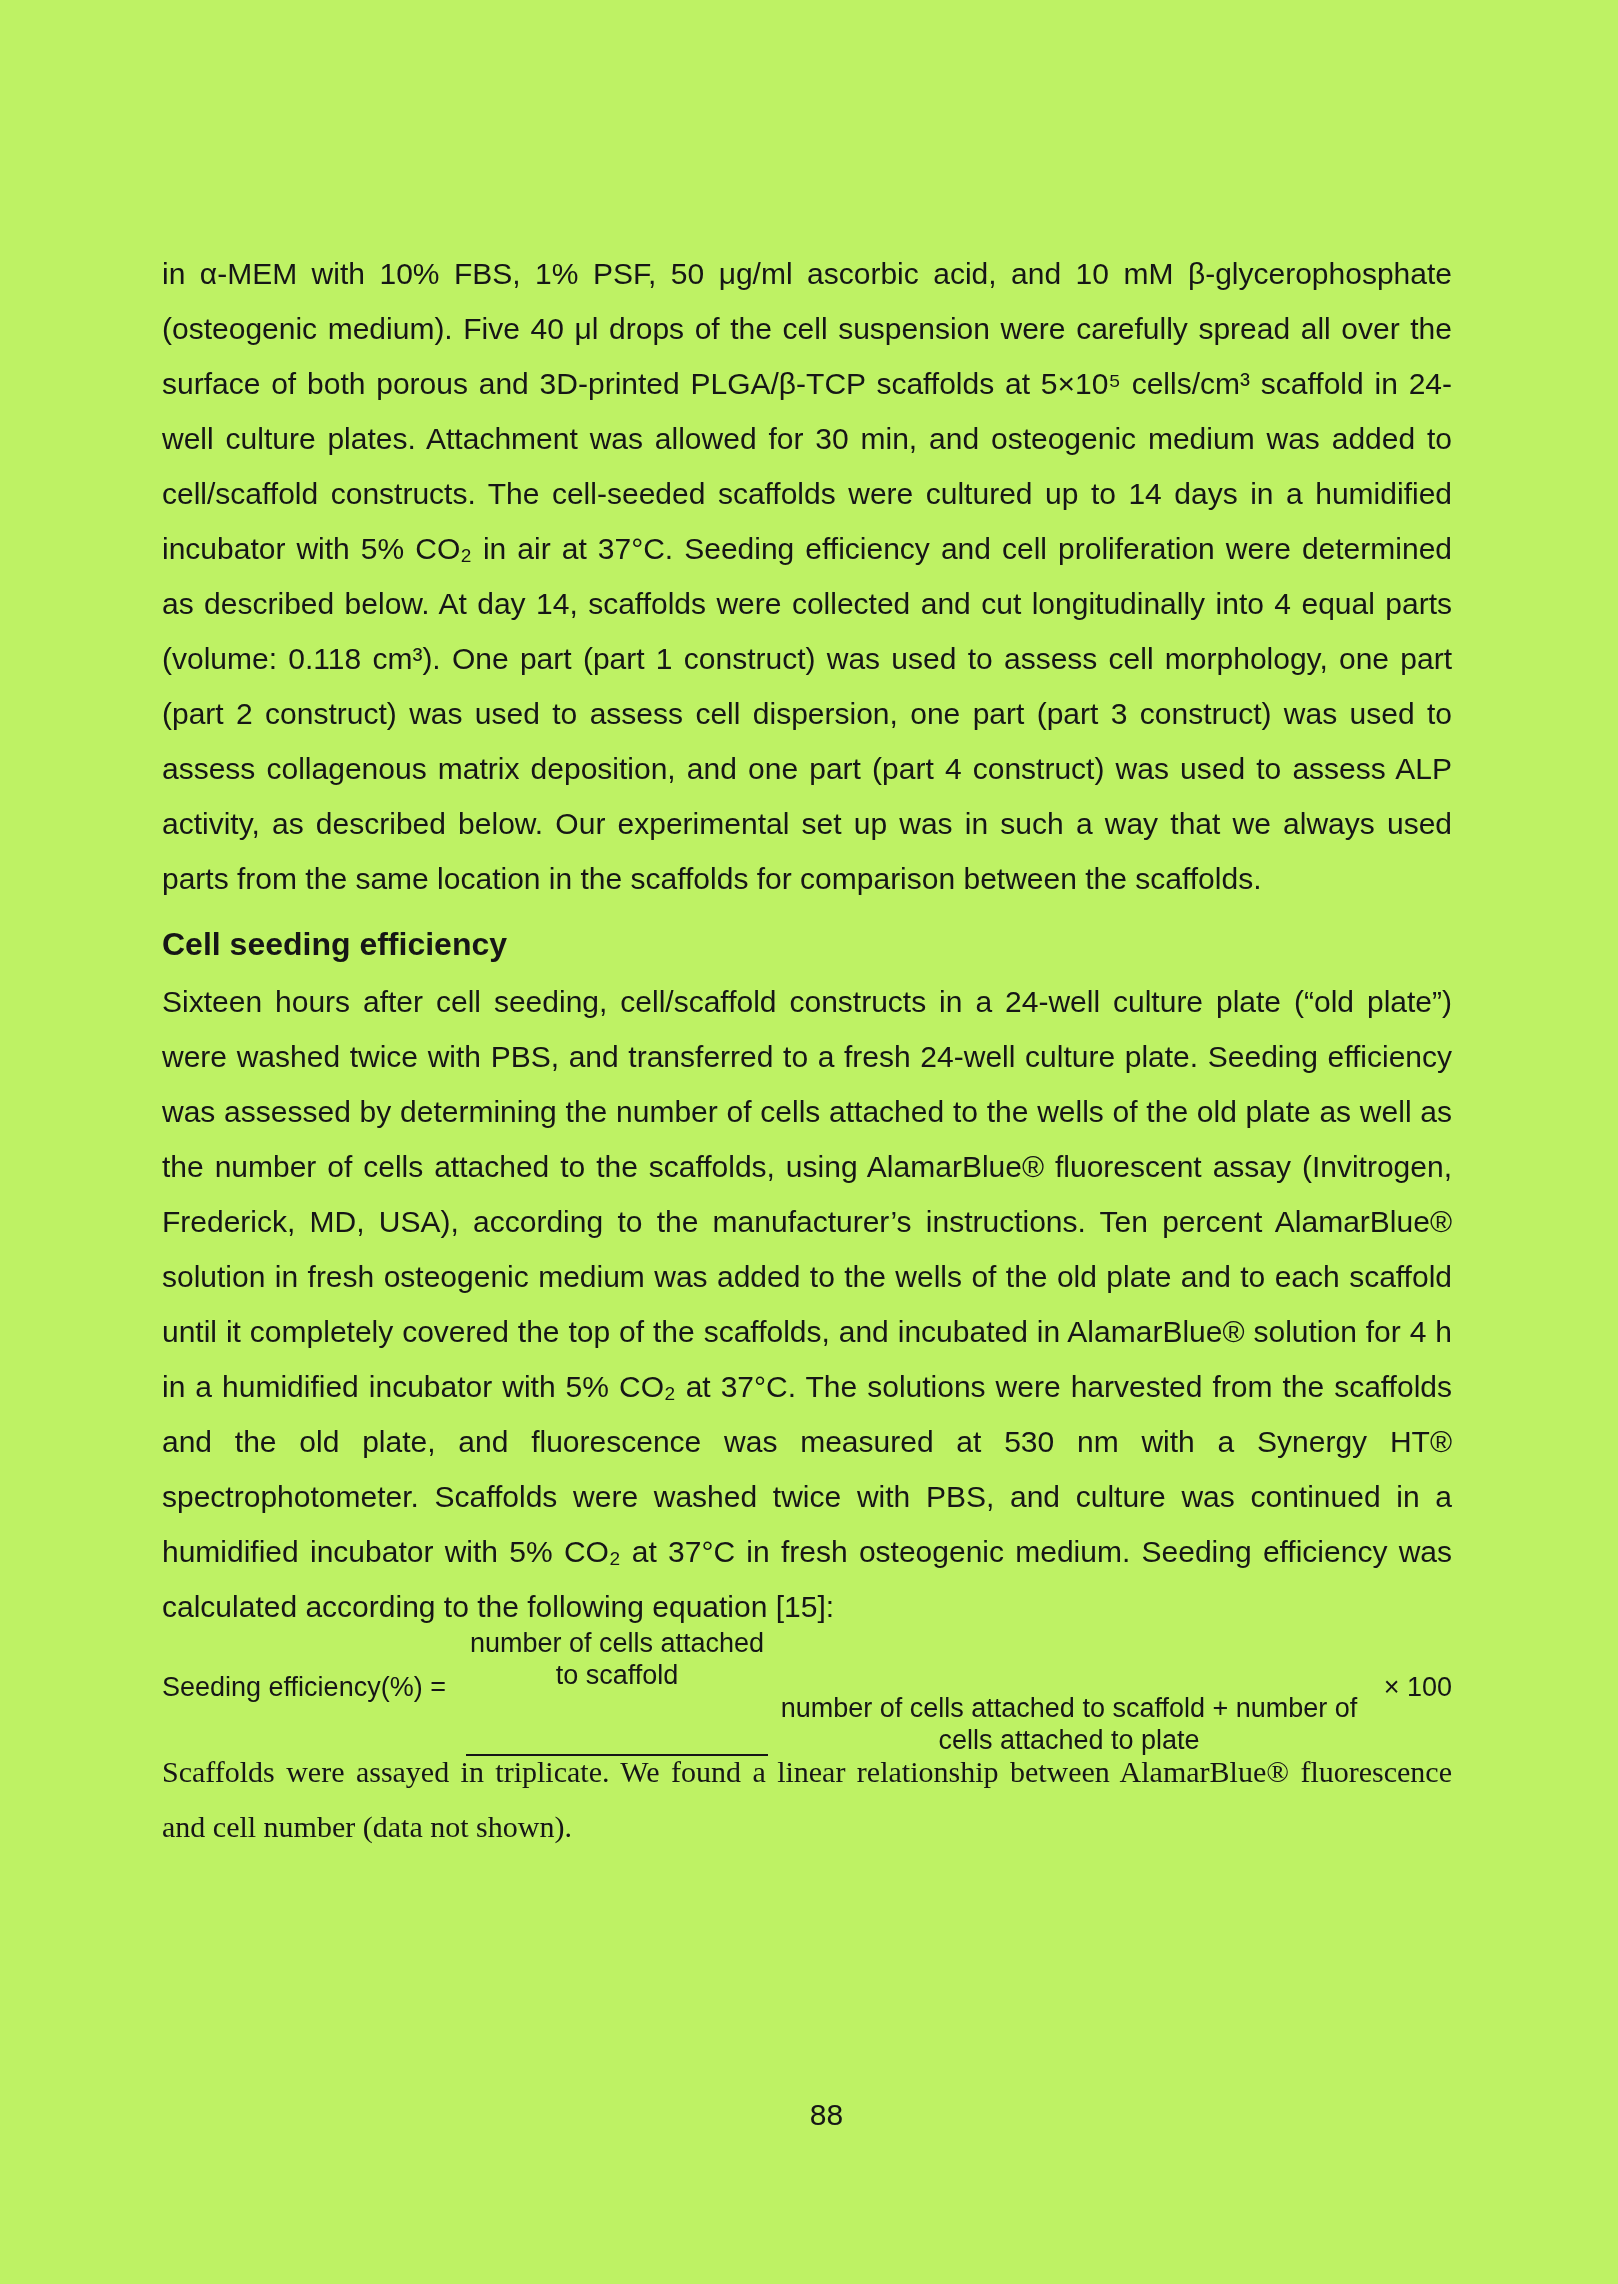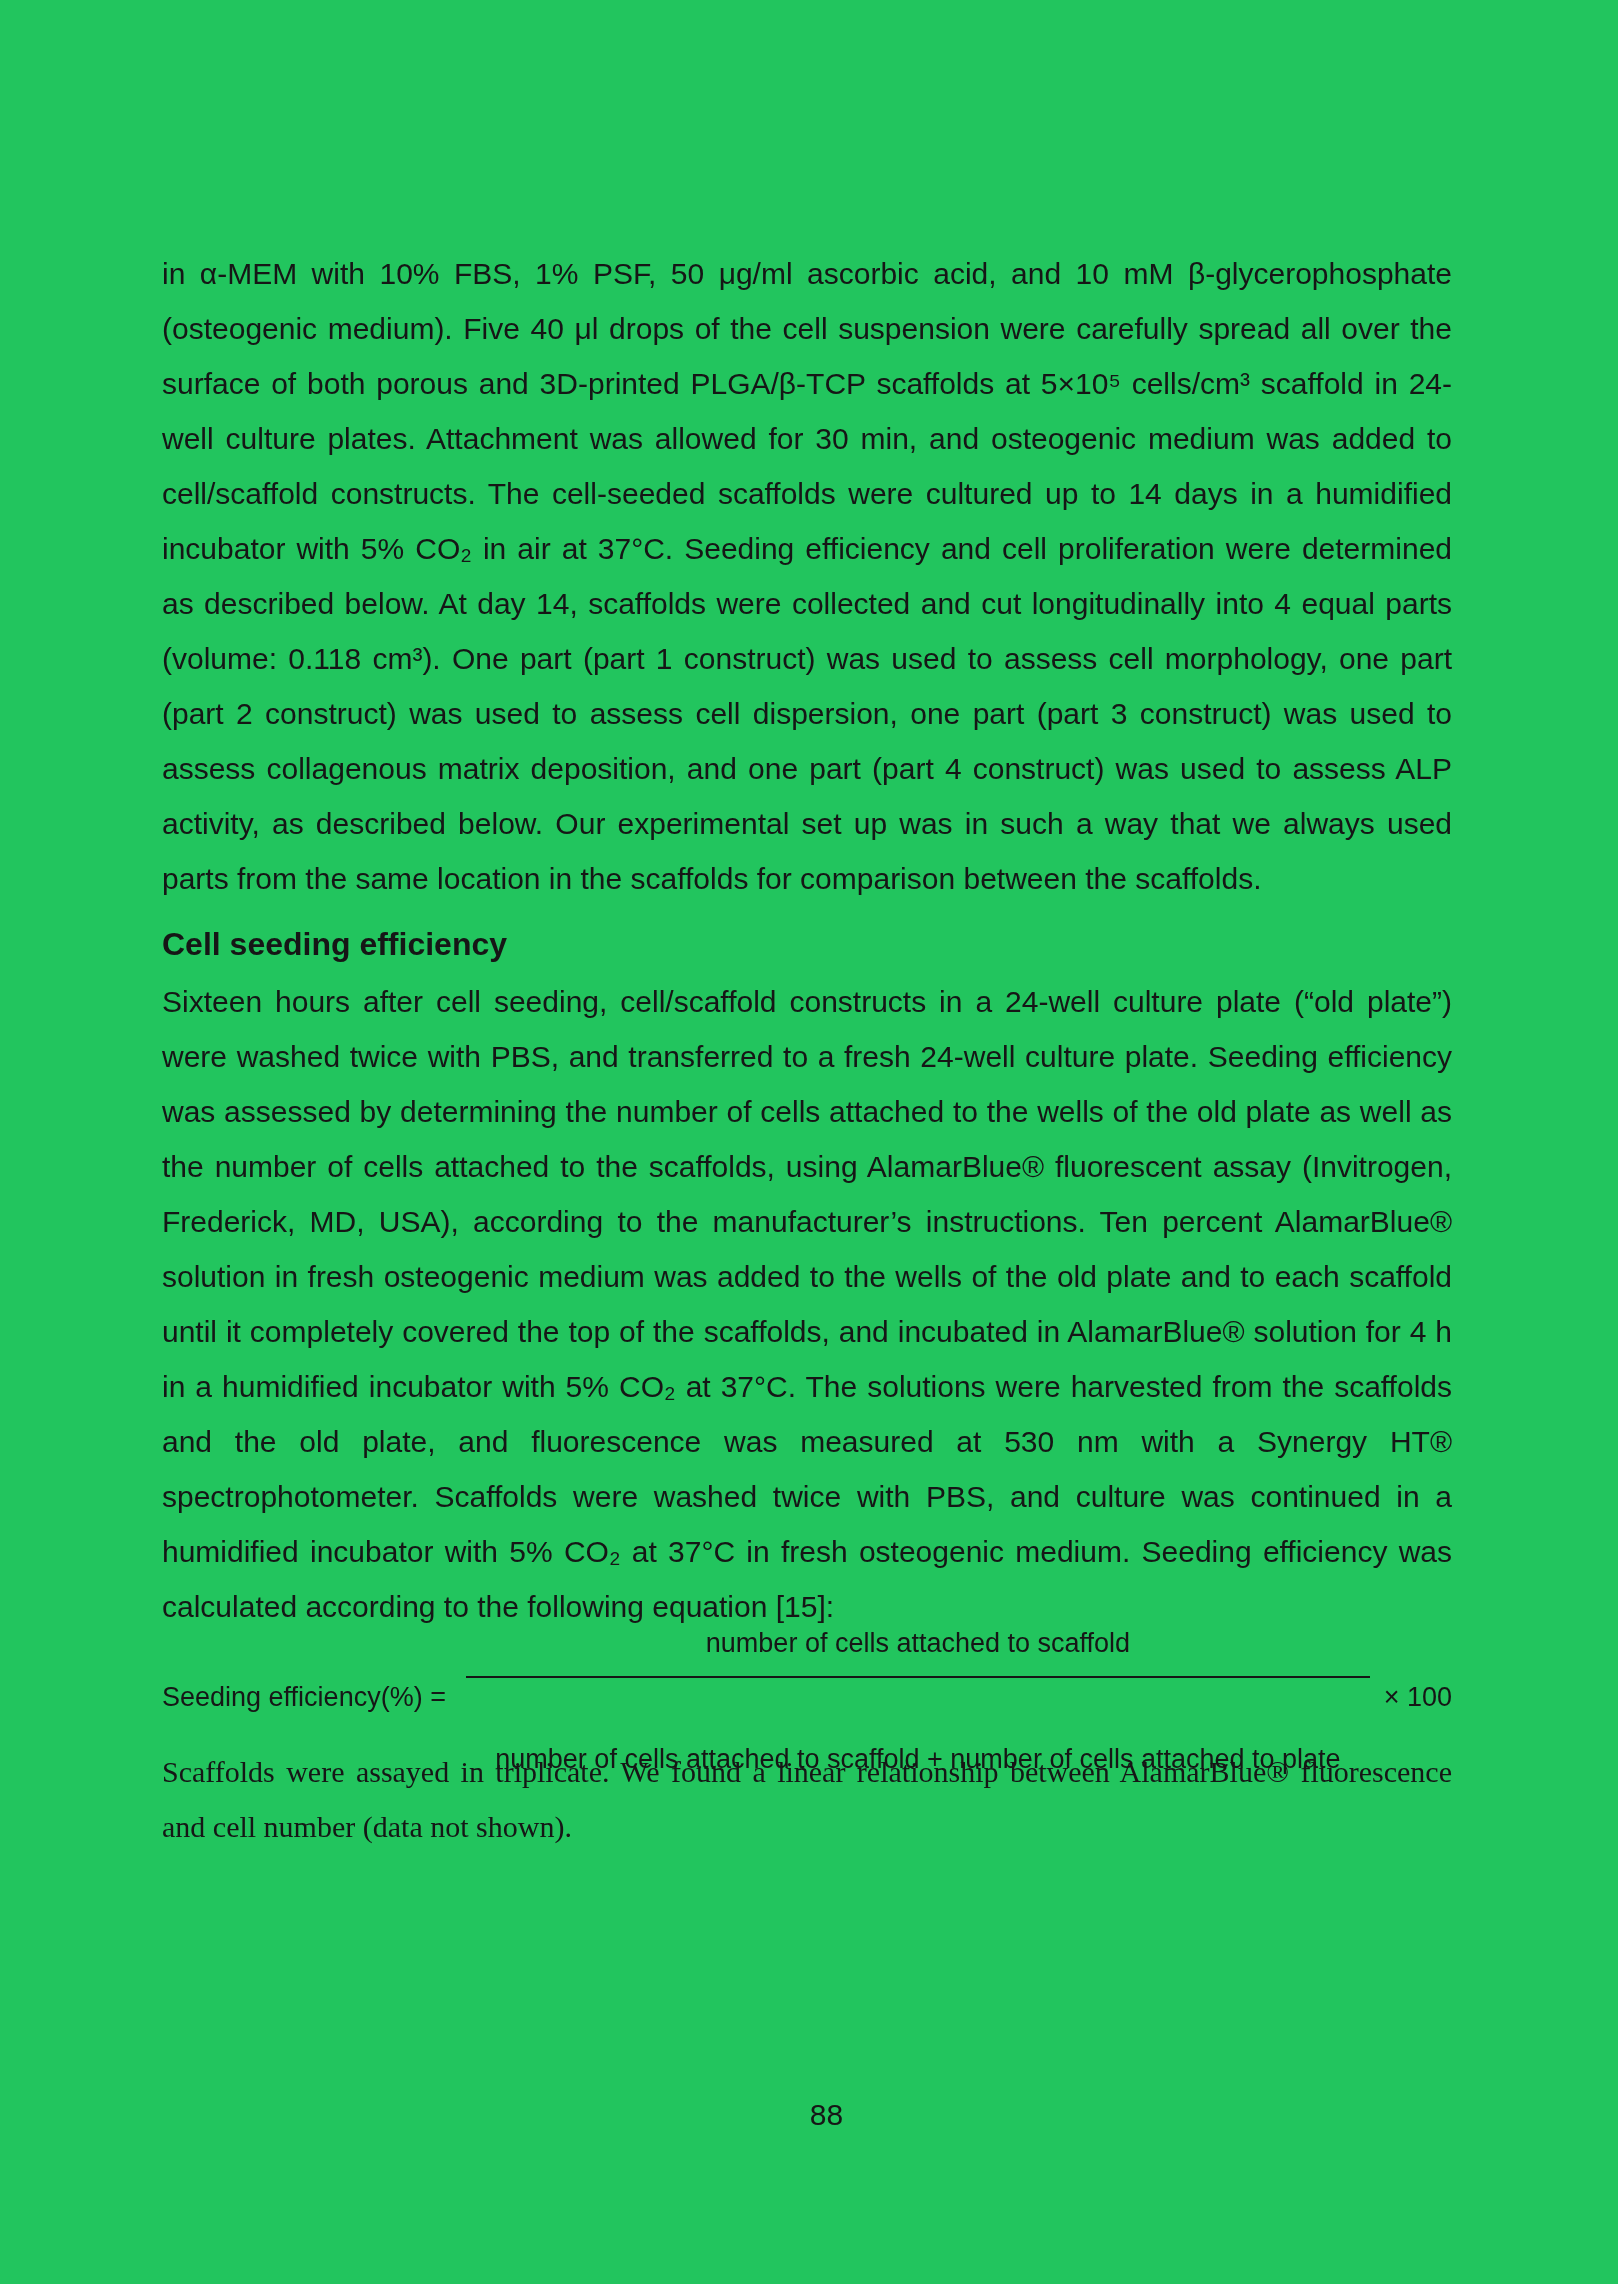--- a/index.html
+++ b/index.html
@@ -4,21 +4,21 @@
 <style>
   html, body {
     margin: 0;
     padding: 0;
     background: #ffffff;
   }
   .page {
     position: relative;
     width: 1619px;
     height: 2284px;
-    background: #22c55e;
+    background: #bef264;
     font-family: "Liberation Sans", "DejaVu Sans", sans-serif;
     color: #161616;
     overflow: hidden;
   }
   .body-text {
     position: absolute;
     left: 162px;
     width: 1290px;
     margin: 0;
     font-size: 30px;
@@ -48,21 +48,21 @@
     font-size: 27px;
   }
   .eq-lhs, .eq-mult {
     white-space: nowrap;
     position: relative;
     top: -3.8px;
   }
   .eq-frac {
     flex: 1;
     display: flex;
-    flex-direction: column;
+    flex-direction: row;
     margin: 0 13.7px 0 20px;
     min-width: 0;
   }
   .eq-num {
     text-align: center;
     line-height: 32px;
     padding-bottom: 17px;
     border-bottom: 2.3px solid #161616;
   }
   .eq-den {

